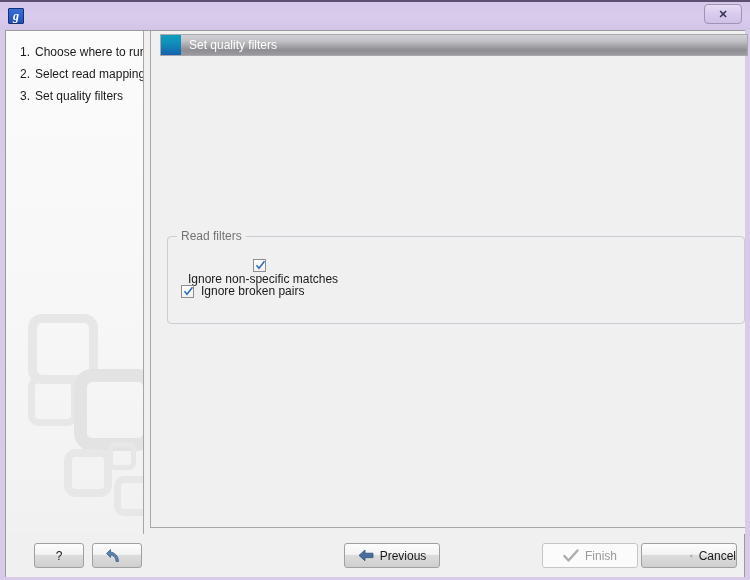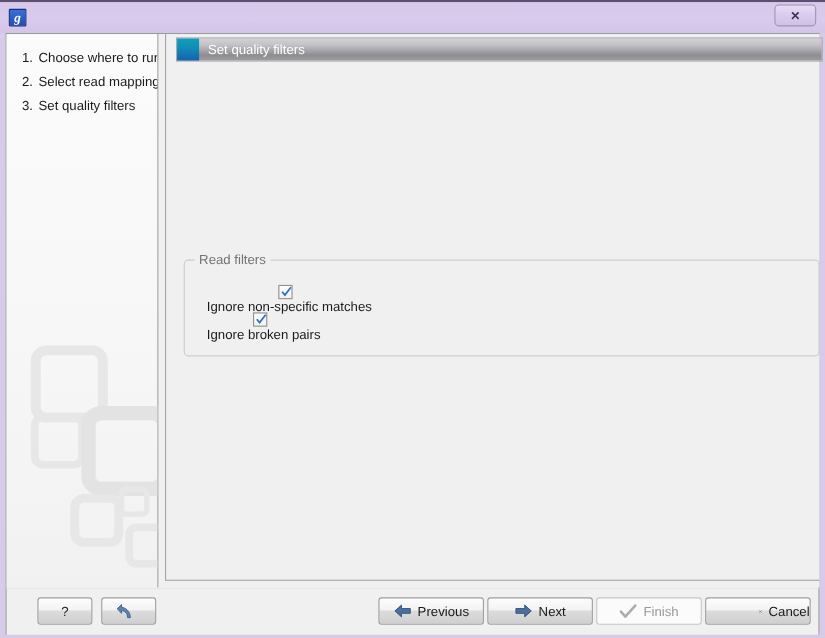--- a/index.html
+++ b/index.html
@@ -197,21 +197,21 @@
     color: #737373;
     white-space: nowrap;
   }
   .checkrow {
     position: absolute;
     left: 13px;
     display: flex;
     align-items: center;
   }
   .checkrow.r1 { top: 22px; flex-direction: column; }
-  .checkrow.r2 { top: 47px; flex-direction: column; }
+  .checkrow.r2 { top: 47px; }
   .checkbox {
     width: 13px; height: 13px;
     box-sizing: border-box;
     border: 1px solid #8f8f8f;
     background: linear-gradient(to bottom, #fdfdfd 0%, #f2f2f2 100%);
     position: relative;
     flex: 0 0 auto;
   }
   .checkbox svg { position: absolute; left: 1px; top: 0px; }
   .checkrow-label {
@@ -347,26 +347,20 @@
       <span class="btn-label"></span>
     </div>
 
     <div class="btn btn-prev">
       <svg width="16" height="13" viewBox="0 0 16 13">
         <path d="M15 4.2 L7 4.2 L7 1 L1 6.4 L7 11.8 L7 8.6 L15 8.6 Z" fill="#4a6f9e" stroke="#2f527c" stroke-width="0.8" stroke-linejoin="round"></path>
       </svg>
       <span class="btn-label">Previous</span>
     </div>
 
-    <div class="btn btn-next">
-      <svg width="16" height="13" viewBox="0 0 16 13">
-        <path d="M1 4.2 L9 4.2 L9 1 L15 6.4 L9 11.8 L9 8.6 L1 8.6 Z" fill="#4a6f9e" stroke="#2f527c" stroke-width="0.8" stroke-linejoin="round"></path>
-      </svg>
-      <span class="btn-label">Next</span>
-    </div>
 
     <div class="btn btn-finish flat">
       <svg width="16" height="14" viewBox="0 0 16 14">
         <path d="M1.5 7 L5.5 11.5 L14.5 1.5" stroke="#adadad" stroke-width="2.4" fill="none" stroke-linecap="round" stroke-linejoin="round"></path>
       </svg>
       <span class="btn-label">Finish</span>
     </div>
 
     <div class="btn btn-cancel">
       <svg width="15" height="14" viewBox="0 0 15 14">

